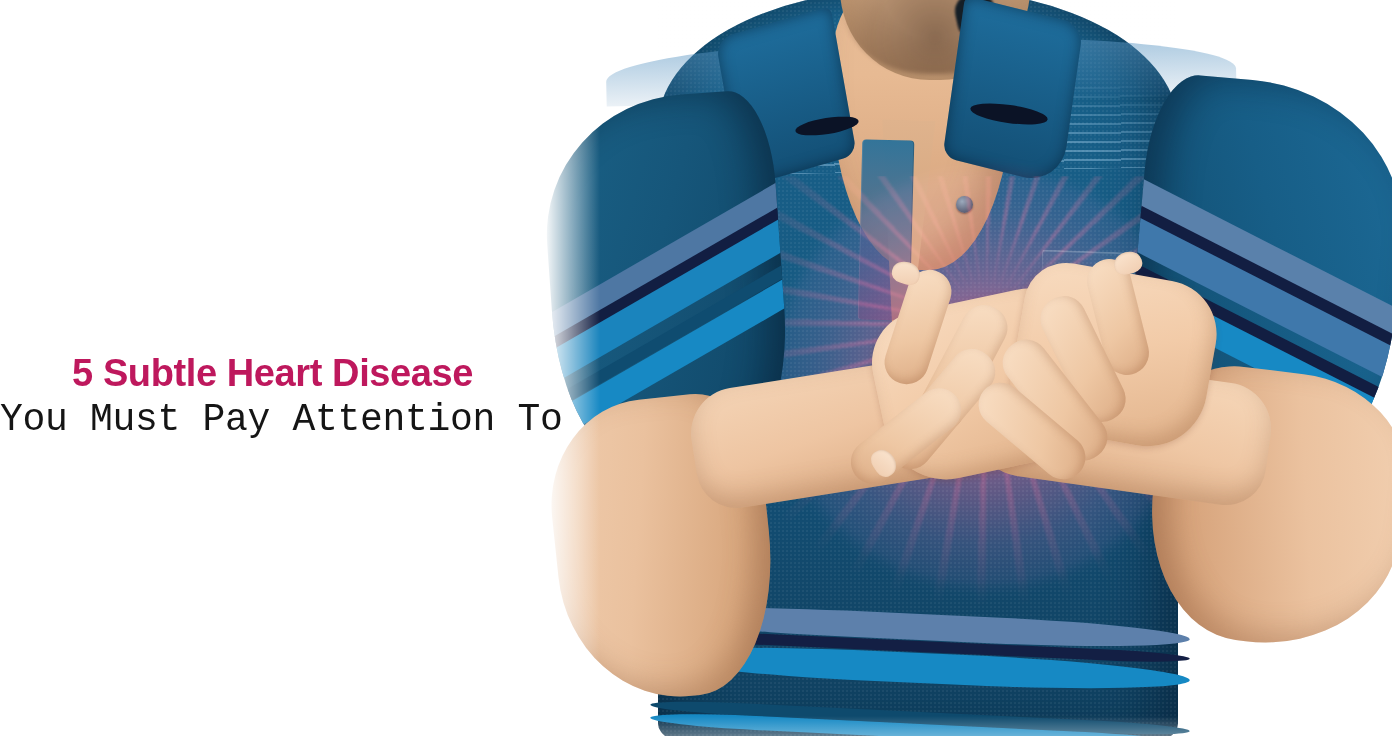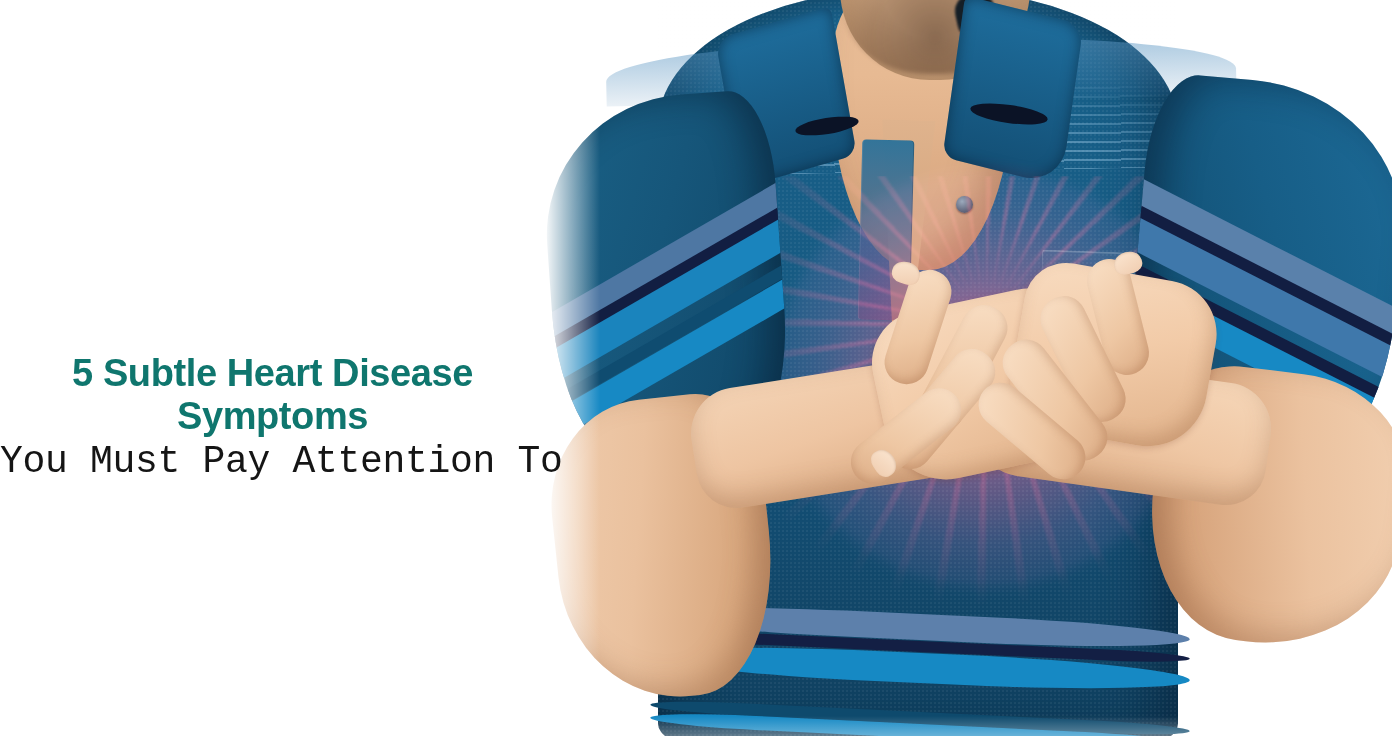--- a/index.html
+++ b/index.html
@@ -26,21 +26,21 @@
     width: 545px;
     text-align: center;
     z-index: 40;
   }
   .headline-line {
     display: block;
     line-height: 1.12;
     white-space: nowrap;
   }
   .headline-line.red {
-    color: #0f766e;
+    color: #be185d;
     font-weight: bold;
     font-size: 38px;
     letter-spacing: -0.4px;
   }
   .headline-line.black {
     color: #151515;
     font-weight: normal;
     font-size: 38px;
     letter-spacing: -0.3px;
     margin-top: 4px;
@@ -420,21 +420,20 @@
     pointer-events: none;
   }
 </style>
 </head>
 <body>
 
 <div class="banner">
 
   <div class="headline">
     <span class="headline-line red">5 Subtle Heart Disease</span>
-    <span class="headline-line red">Symptoms</span>
     <span class="headline-line black">You Must Pay Attention To</span>
   </div>
 
   <div class="photo">
     <div class="photo-inner">
 
       <div class="torso">
         <div class="knit"></div>
       </div>
 

